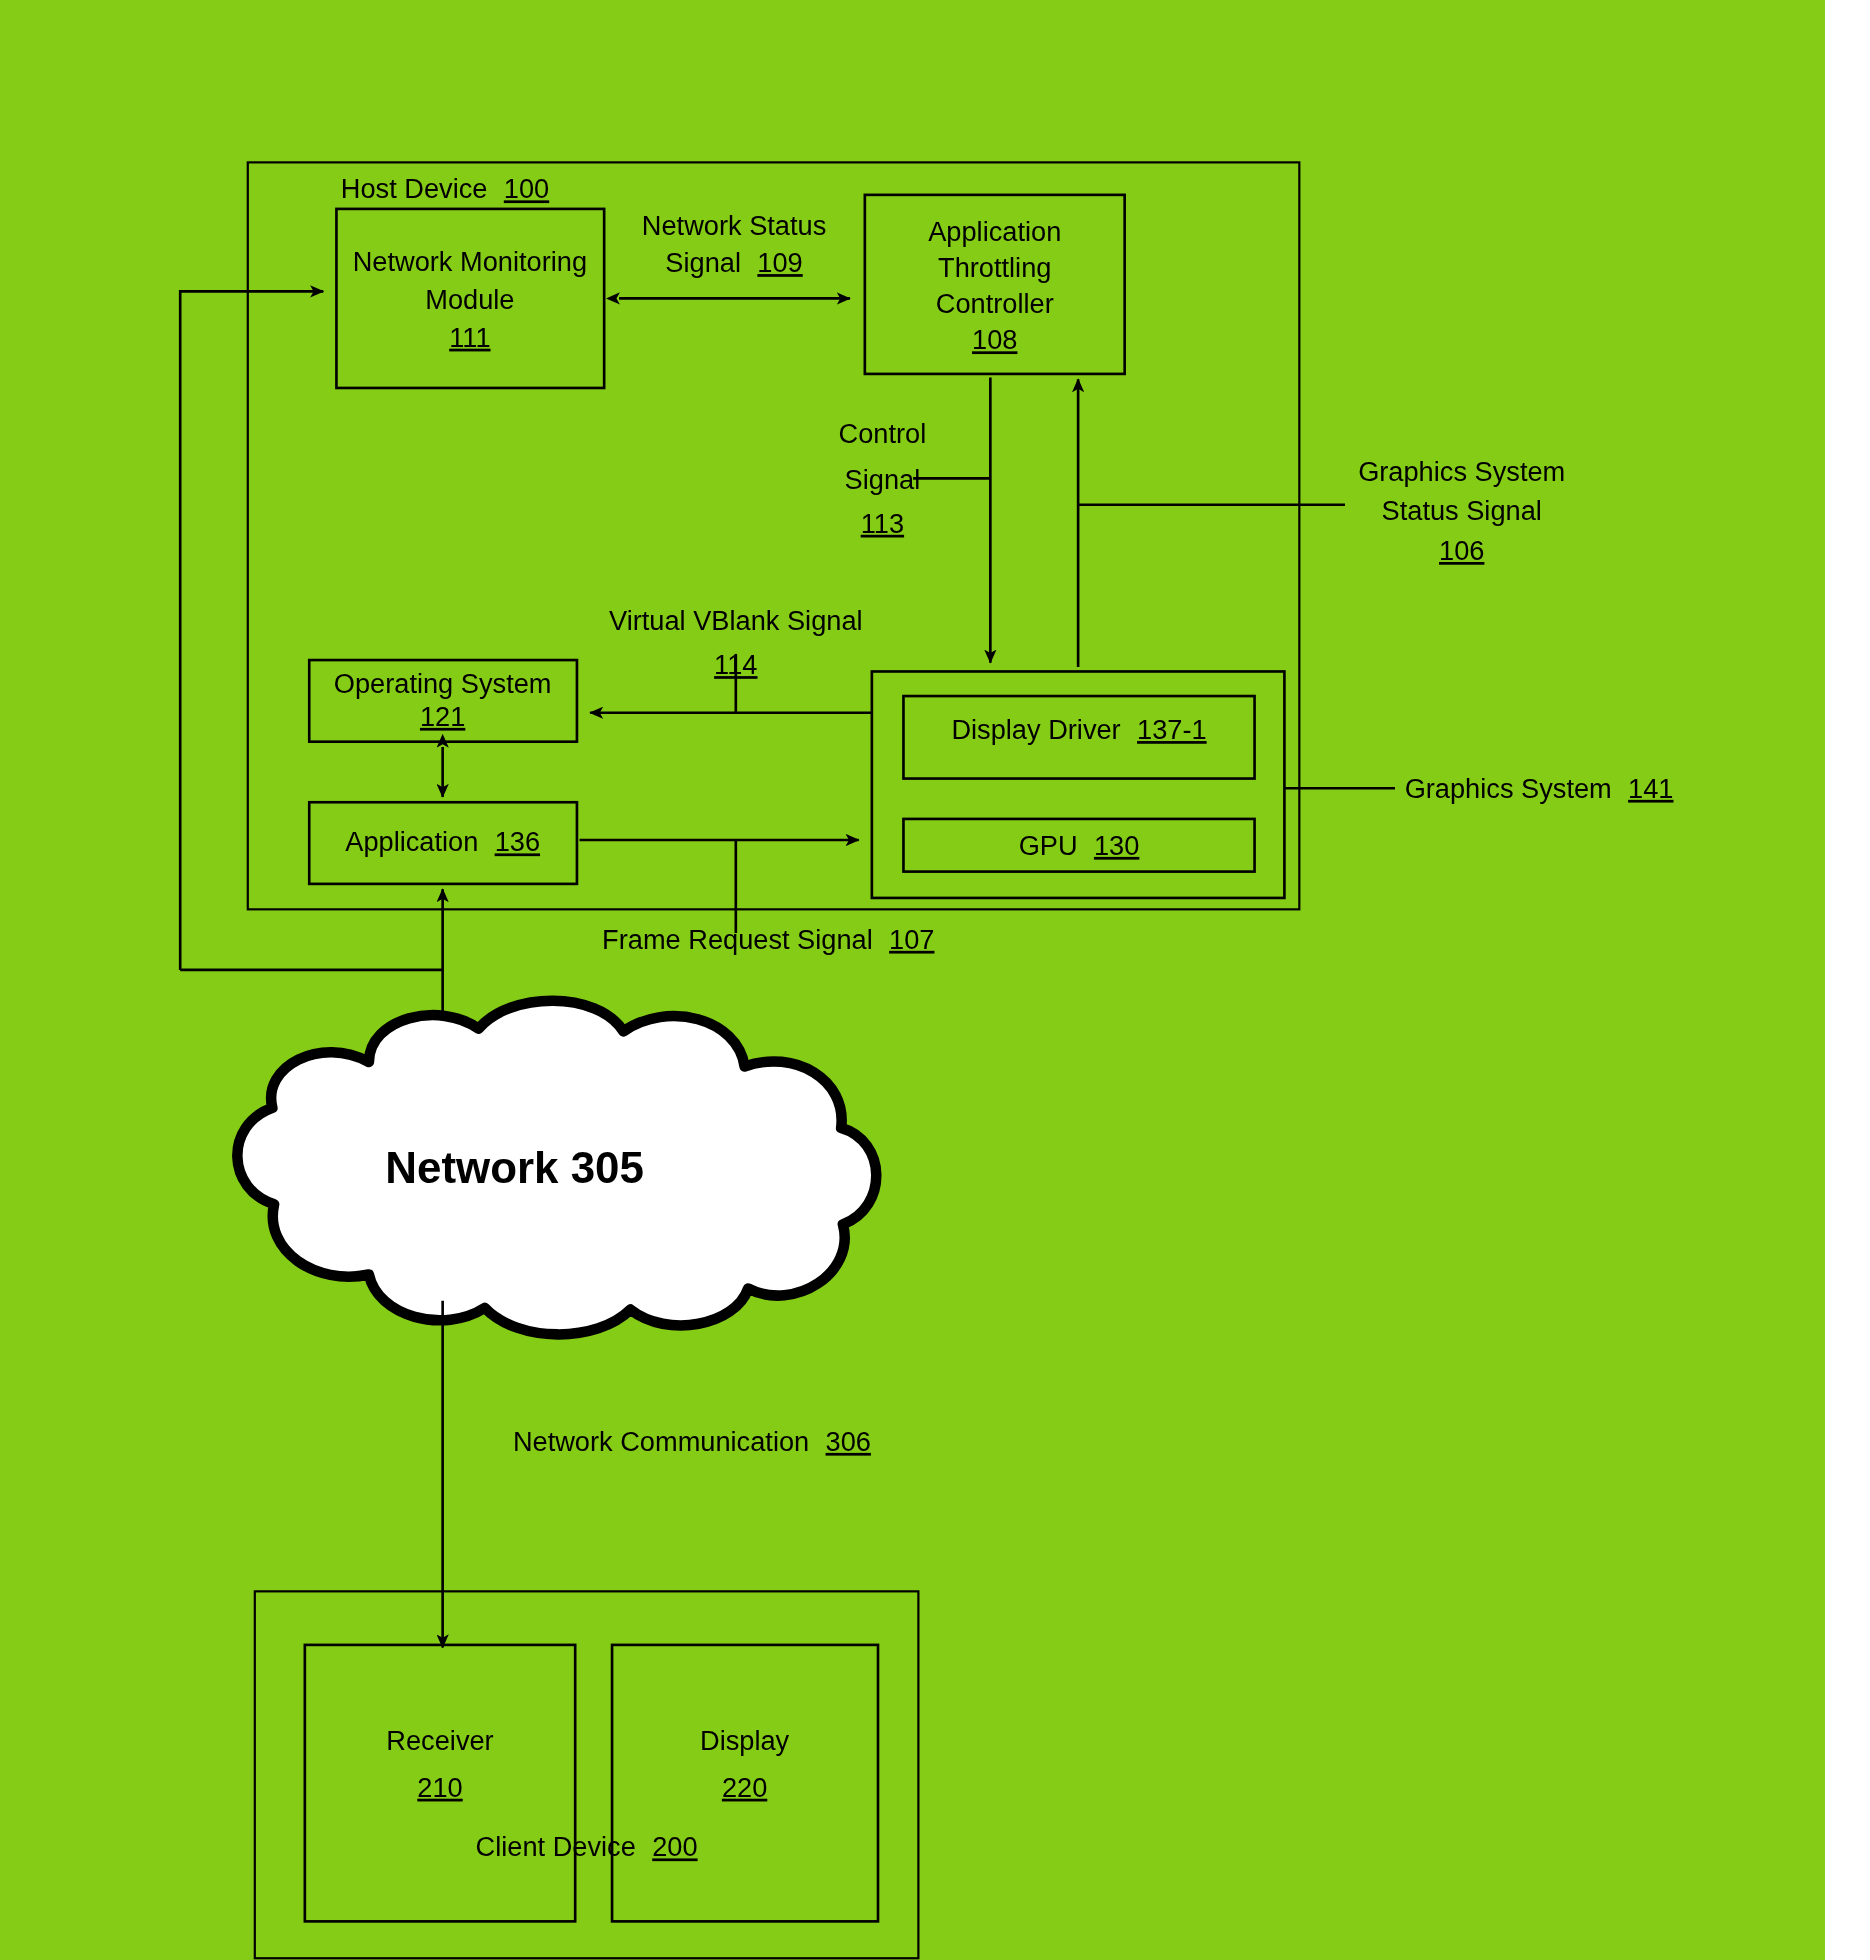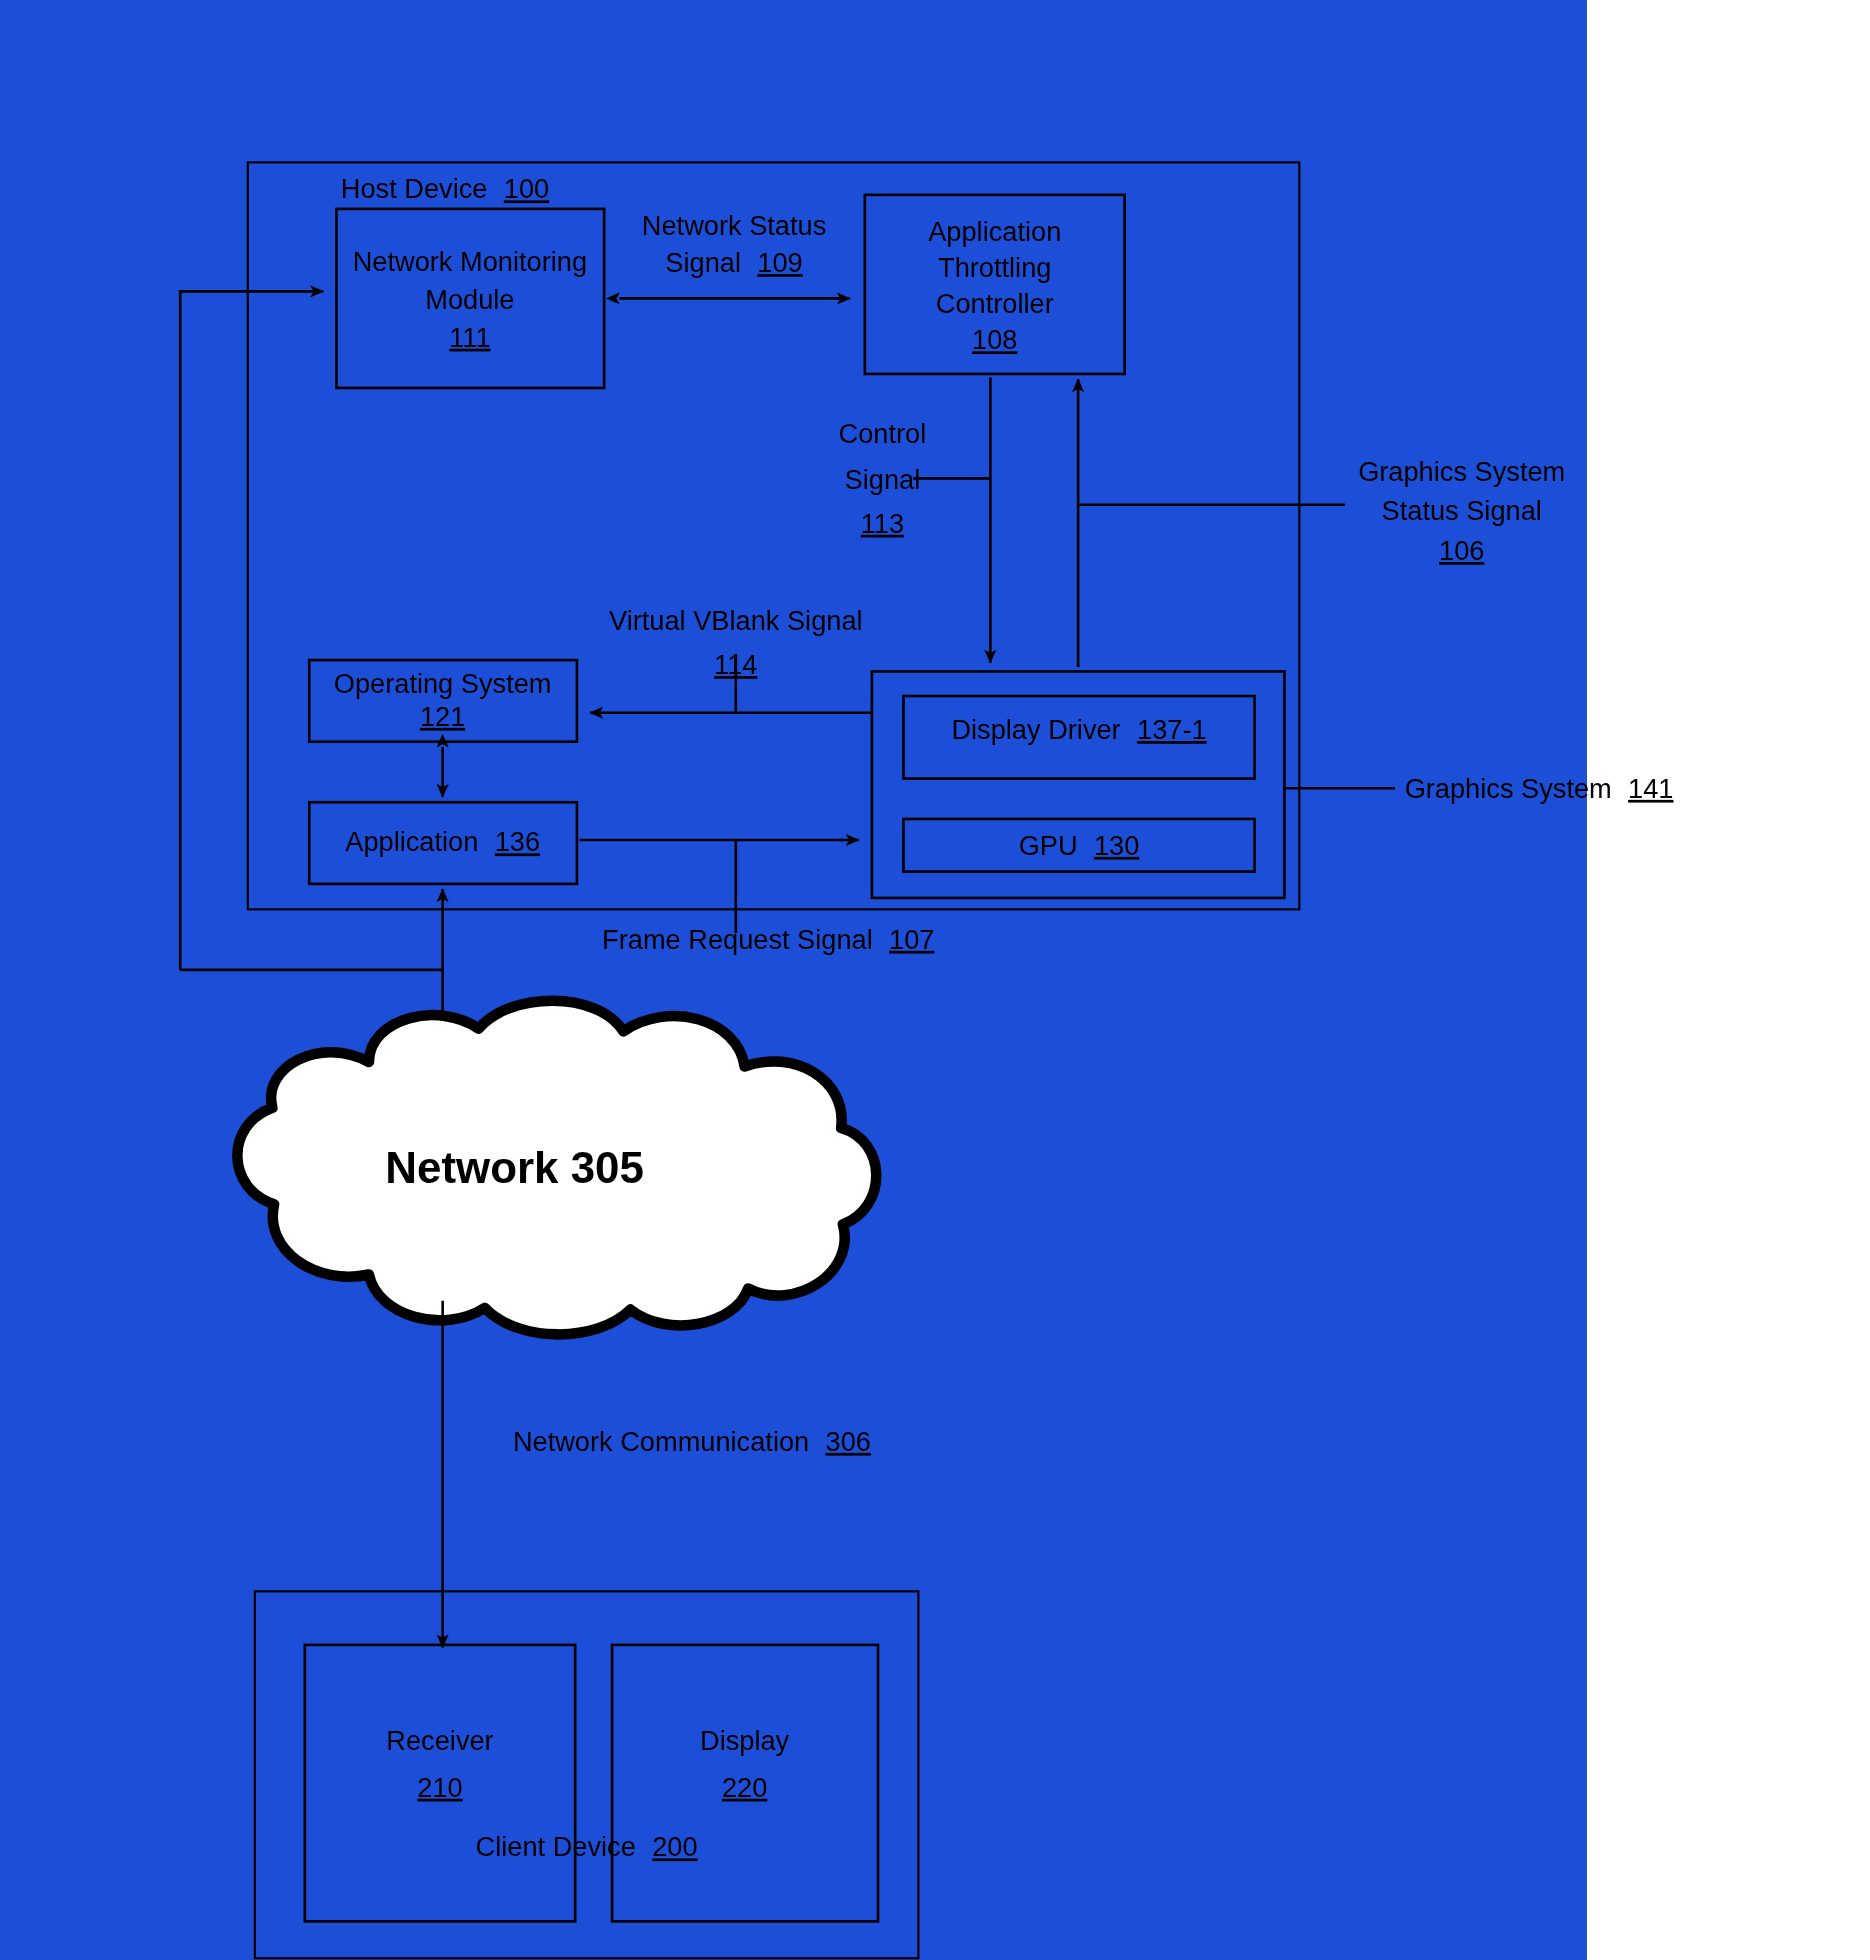--- a/index.html
+++ b/index.html
@@ -9,23 +9,23 @@
     background: #ffffff;
   }
   body {
     width: 1871px;
     height: 1960px;
     font-family: "Liberation Sans", sans-serif;
     overflow: hidden;
   }
   #figure-root {
     position: relative;
-    width: 1587px;
+    width: 1825px;
     height: 1960px;
-    background: #1d4ed8;
+    background: #84cc16;
   }
   svg.diagram {
     display: block;
     width: 1871px;
     height: 1960px;
   }
   .box-line {
     fill: none;
     stroke: #000000;
     stroke-width: 3;

